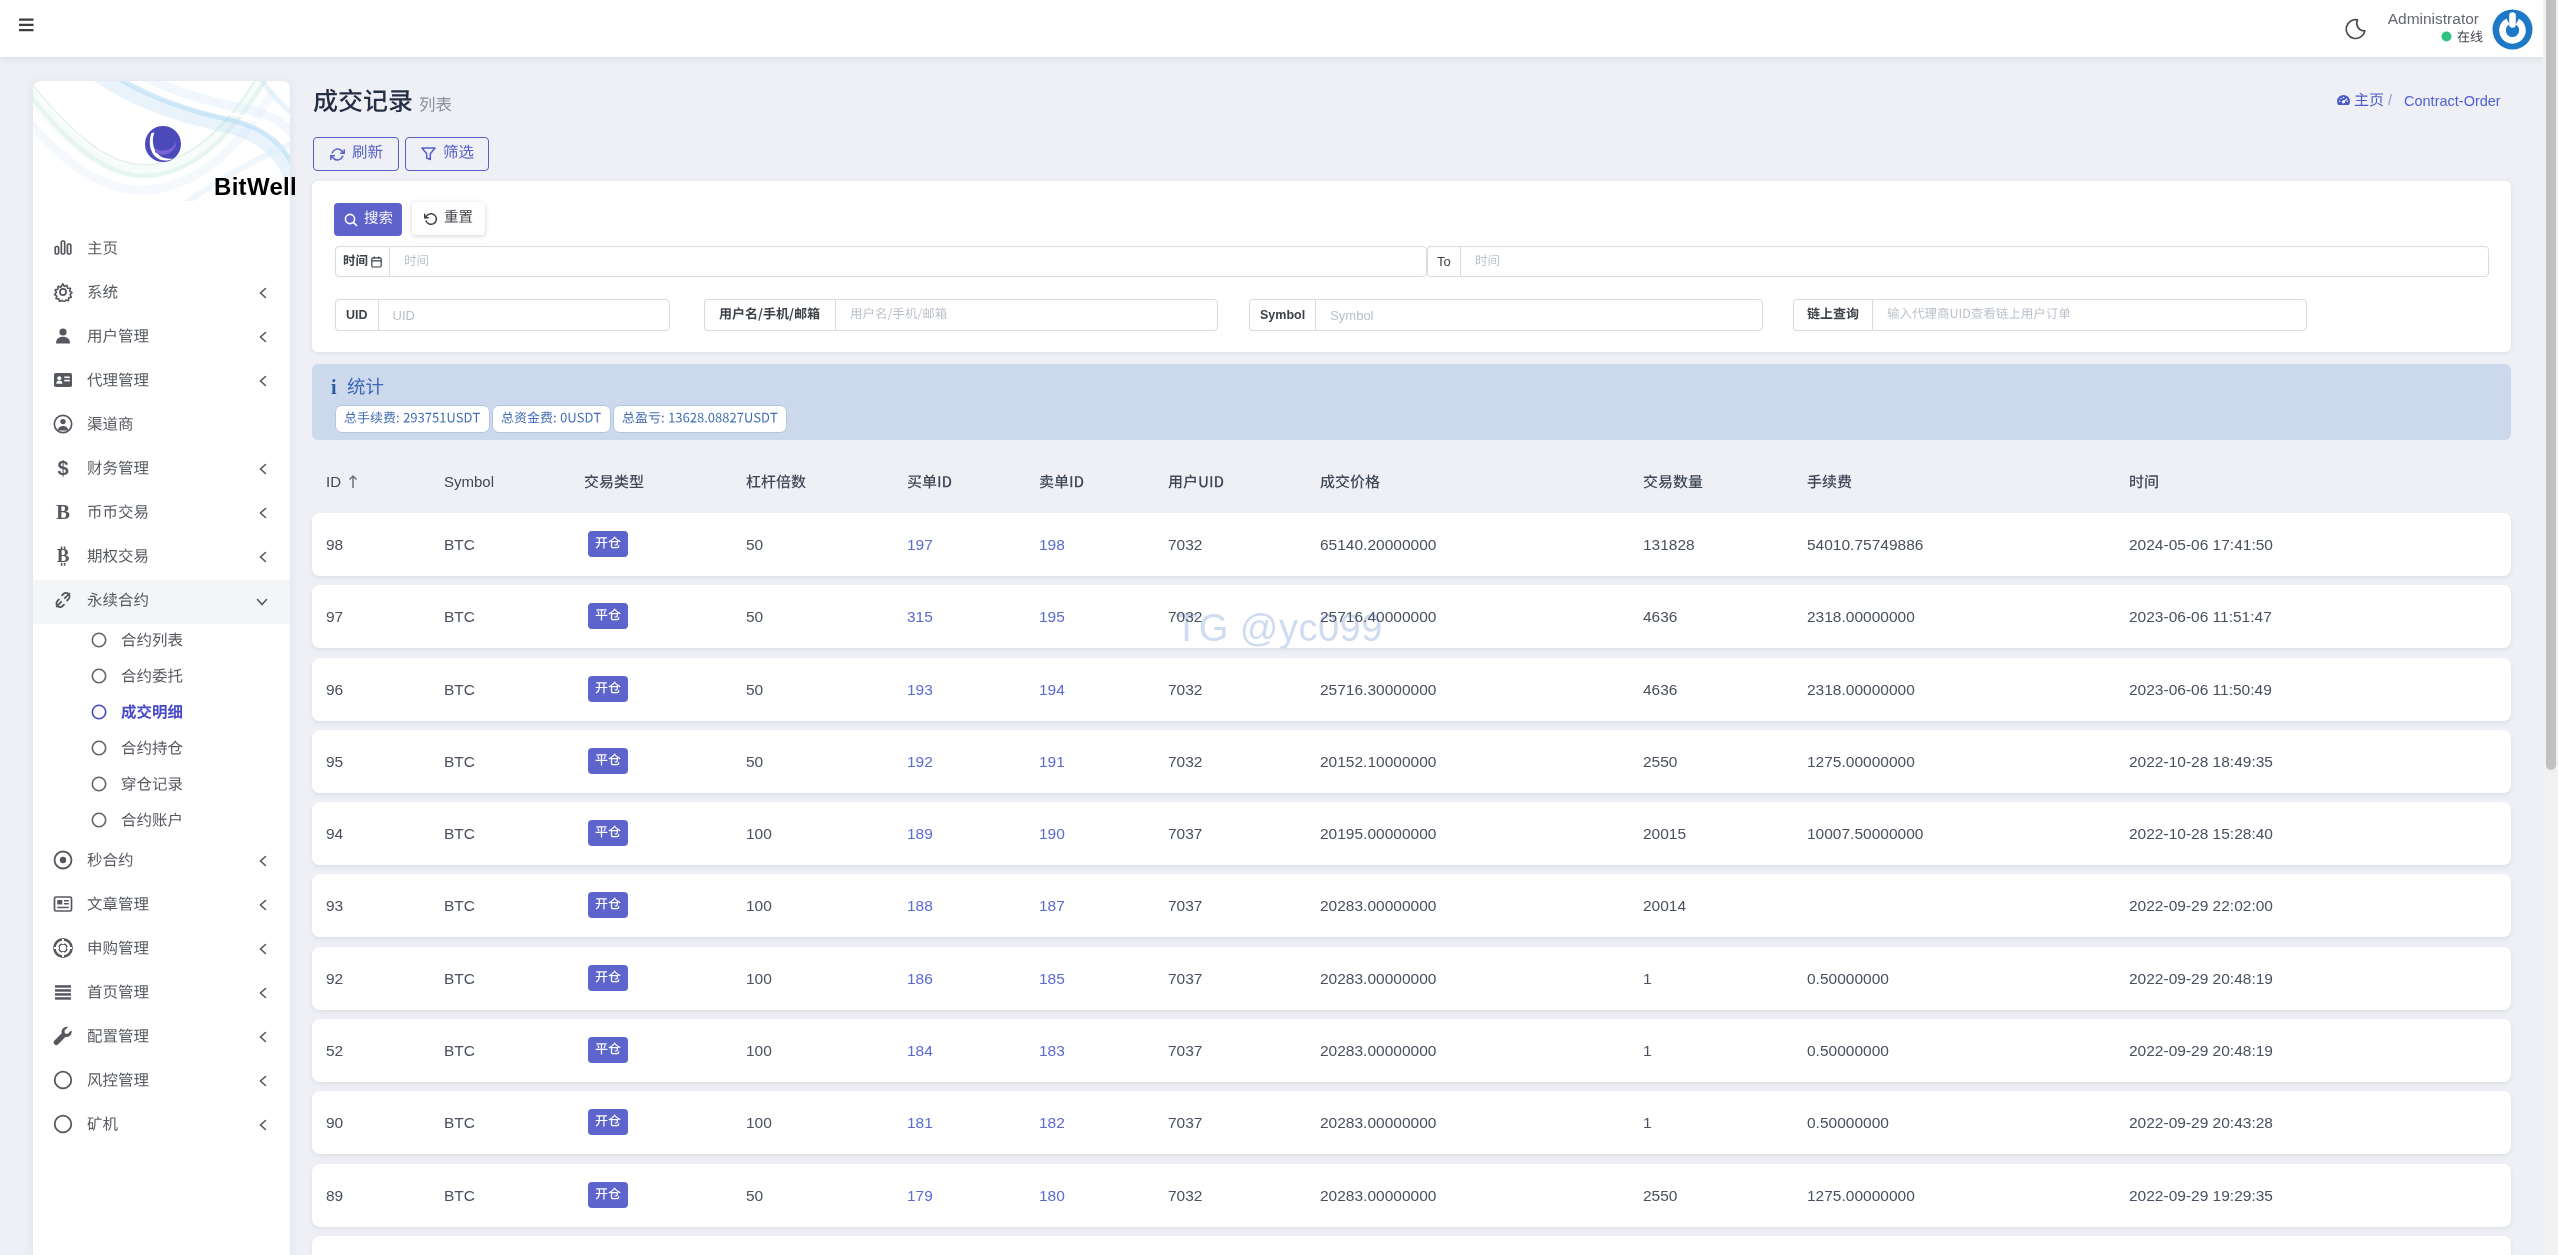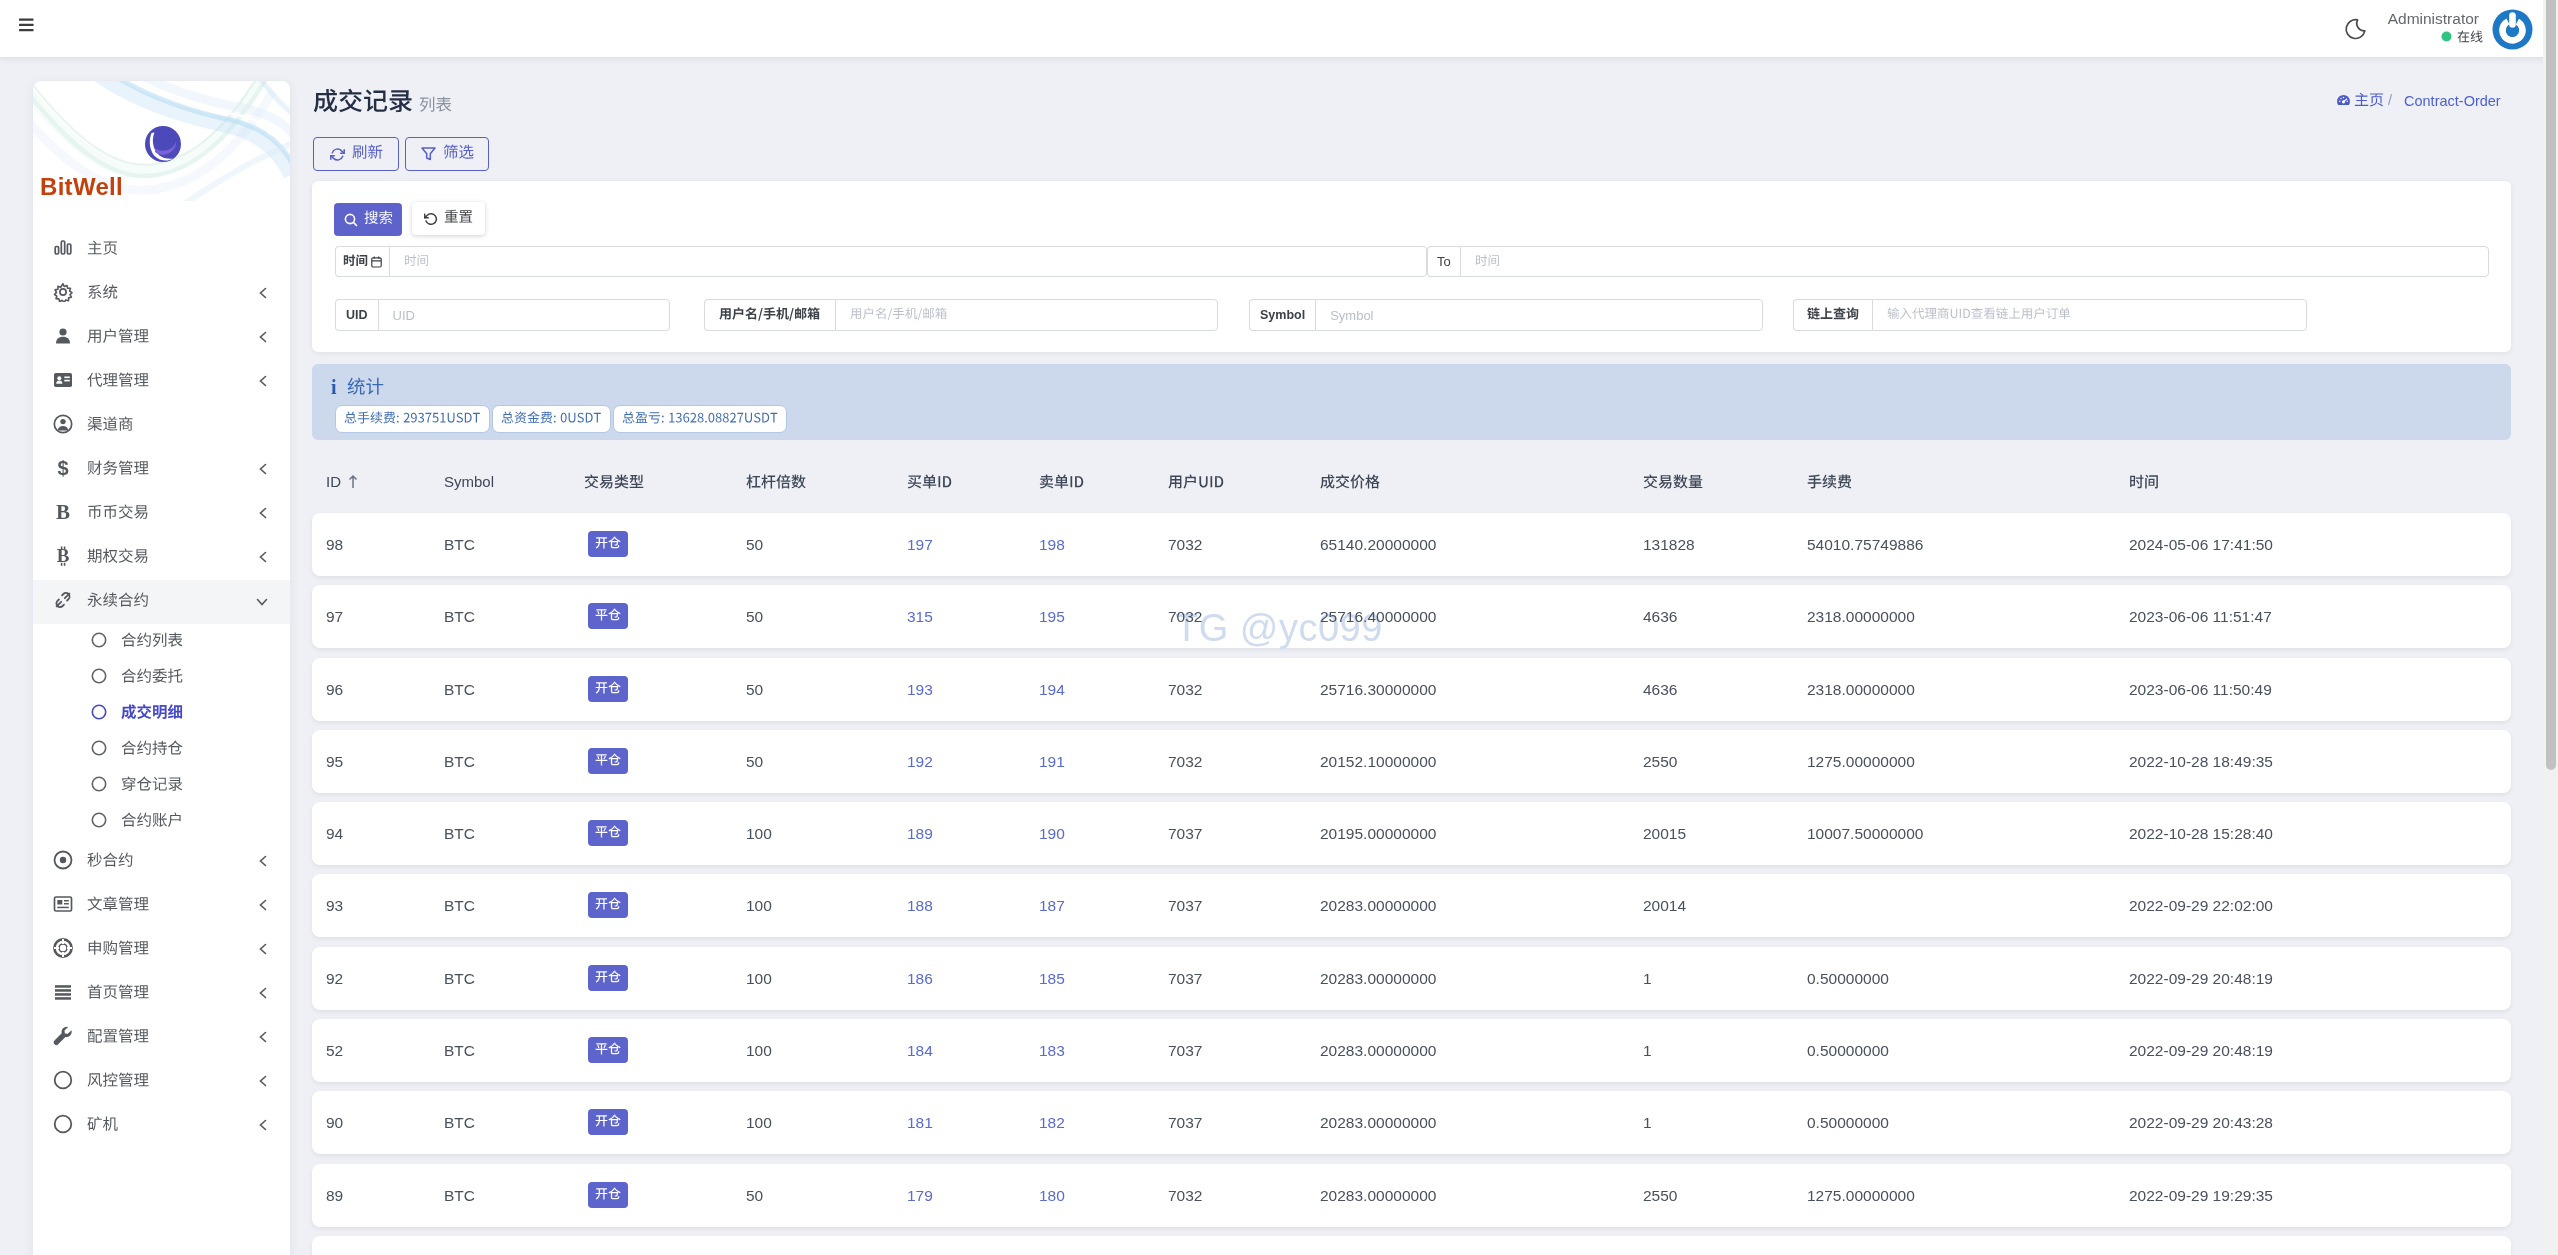--- a/index.html
+++ b/index.html
@@ -209,21 +209,21 @@
 <path d="M92 -14 C 128 6, 170 20, 210 27 C 236 32, 252 42, 262 56" stroke="#e0eefa" stroke-width="9" opacity="0.45"></path>
 <path d="M150 124 C 190 96, 226 76, 260 62" stroke="#d8ebf8" stroke-width="6" opacity="0.42"></path>
 <path d="M225 -5 C 240 15, 252 28, 262 34" stroke="#cbe5f6" stroke-width="5" opacity="0.45"></path>
 </g>
   </svg>
 <svg class="abs" style="left:144px;top:125px" width="38" height="38" viewBox="0 0 38 38">
 <circle cx="19" cy="19" r="18" fill="#4c49bb"></circle>
 <path d="M7.5 8 C 4.5 16, 5.5 24, 10 30.5 C 16 36.5, 24 36.8, 29 33.5 C 22 34.5, 15 32, 11.5 26 C 8.5 20.5, 8 13, 10.5 7.5 Z" fill="#fff"></path>
 <path d="M11 27 C 16 31, 22 30.5, 27.5 26.5 C 31 23.8, 32.5 20, 32 16.5 C 30.5 21.5, 26 25, 20.5 25.6 C 17 26, 13.5 25.2, 11 23.2 Z" fill="#7a62d8"></path>
 </svg>
-<div class="abs" style="left:40px;top:173px;width:257px;text-align:left;font-size:24px;font-weight:bold;color:#c2410c;letter-spacing:0.3px">BitWell</div>
+<div class="abs" style="left:40px;top:173px;width:257px;text-align:right;font-size:24px;font-weight:bold;color:#000000;letter-spacing:0.3px">BitWell</div>
 <div class="mitem" style="left:33px;top:228px;">
 <div style="position:absolute;left:20px;top:50%;transform:translateY(-50%)"><svg width="20" height="20" viewBox="0 0 20 20">
         <rect x="2.2" y="8.5" width="3.4" height="7.5" rx="1.2" fill="none" stroke="#55595f" stroke-width="1.7"></rect>
         <rect x="8.3" y="3" width="3.4" height="13" rx="1.2" fill="none" stroke="#55595f" stroke-width="1.7"></rect>
         <rect x="14.4" y="6" width="3.4" height="10" rx="1.2" fill="none" stroke="#55595f" stroke-width="1.7"></rect>
       </svg></div>
 <div class="mlabel">
       <svg width="31" height="20" viewBox="0 0 31 20" style="display:block;overflow:visible;" fill="#55595f">
         <use href="#g2" transform="translate(0.0,13.6) scale(0.01550,-0.01550)"></use>
         <use href="#g3" transform="translate(15.5,13.6) scale(0.01550,-0.01550)"></use>

